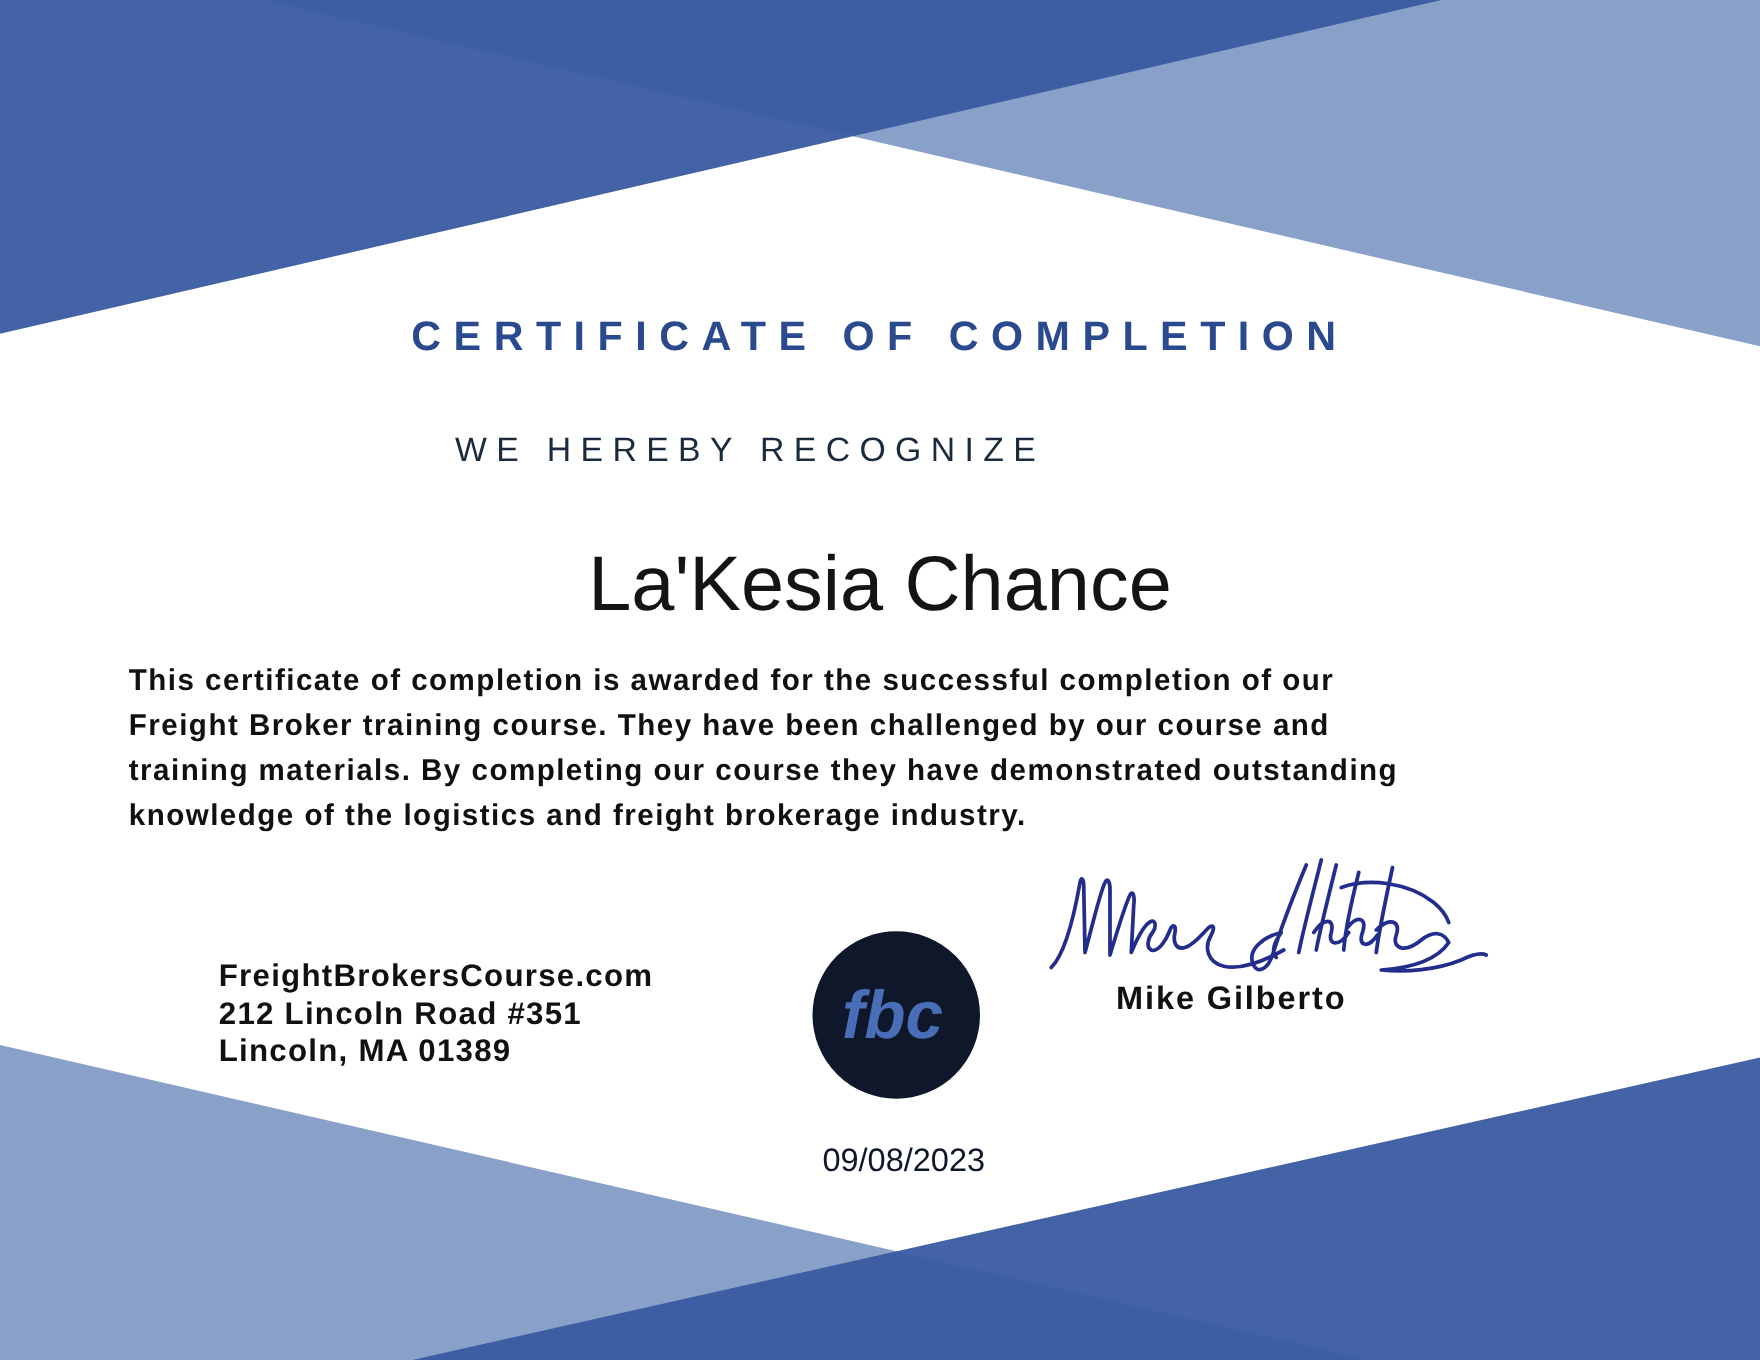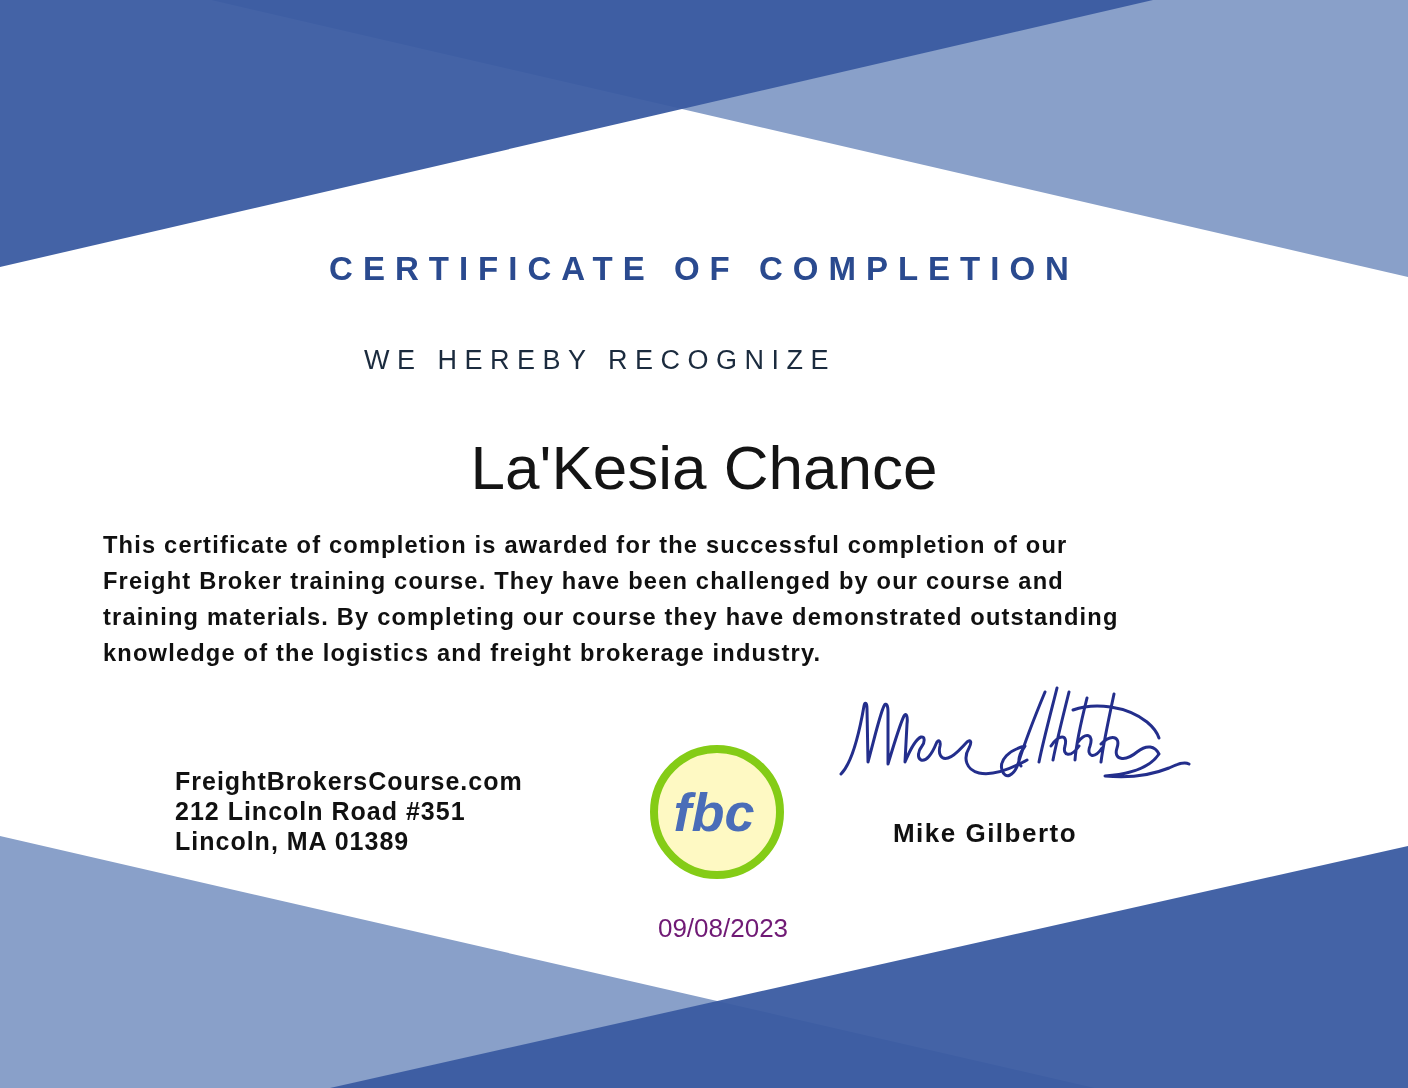--- a/index.html
+++ b/index.html
@@ -64,43 +64,43 @@
     font-size: 25px;
     font-weight: bold;
     letter-spacing: 1px;
     line-height: 30px;
   }
 
   .logo {
     top: 745px; left: 650px;
     width: 134px; height: 134px;
     box-sizing: border-box;
-    border: 8px solid #84cc16;
+    border: 8px solid #0f172a;
     border-radius: 50%;
-    background: #fef9c3;
+    background: #0f172a;
     display: flex;
     align-items: center;
     justify-content: center;
   }
   .logo-text {
     font-size: 54px;
     font-weight: bold;
     font-style: italic;
     color: #4a6db8;
     letter-spacing: 0px;
     padding-right: 6px;
   }
 
   .signature-svg {
     top: 686px; left: 833px;
     width: 360px; height: 100px;
     overflow: visible;
   }
   .signer-name {
-    top: 818px; left: 835px; width: 300px;
+    top: 783px; left: 835px; width: 300px;
     text-align: center;
     font-size: 26px;
     font-weight: bold;
     letter-spacing: 1.5px;
     color: #111111;
     white-space: nowrap;
   }
   .signer-title {
     top: 814px; left: 835px; width: 300px;
     text-align: center;
@@ -108,21 +108,21 @@
     font-weight: bold;
     font-style: italic;
     letter-spacing: 2px;
     color: #141414;
     white-space: nowrap;
   }
   .issue-date {
     top: 913px; left: 573px; width: 300px;
     text-align: center;
     font-size: 26px;
-    color: #701a75;
+    color: #0f172a;
     white-space: nowrap;
   }
 </style>
 </head>
 <body>
 
 <div class="certificate">
 
   <svg class="bg-shapes" viewBox="0 0 1408 1088" preserveAspectRatio="none">
     <polygon points="211,0 1408,0 1408,277" fill="#89a0c9"></polygon>

